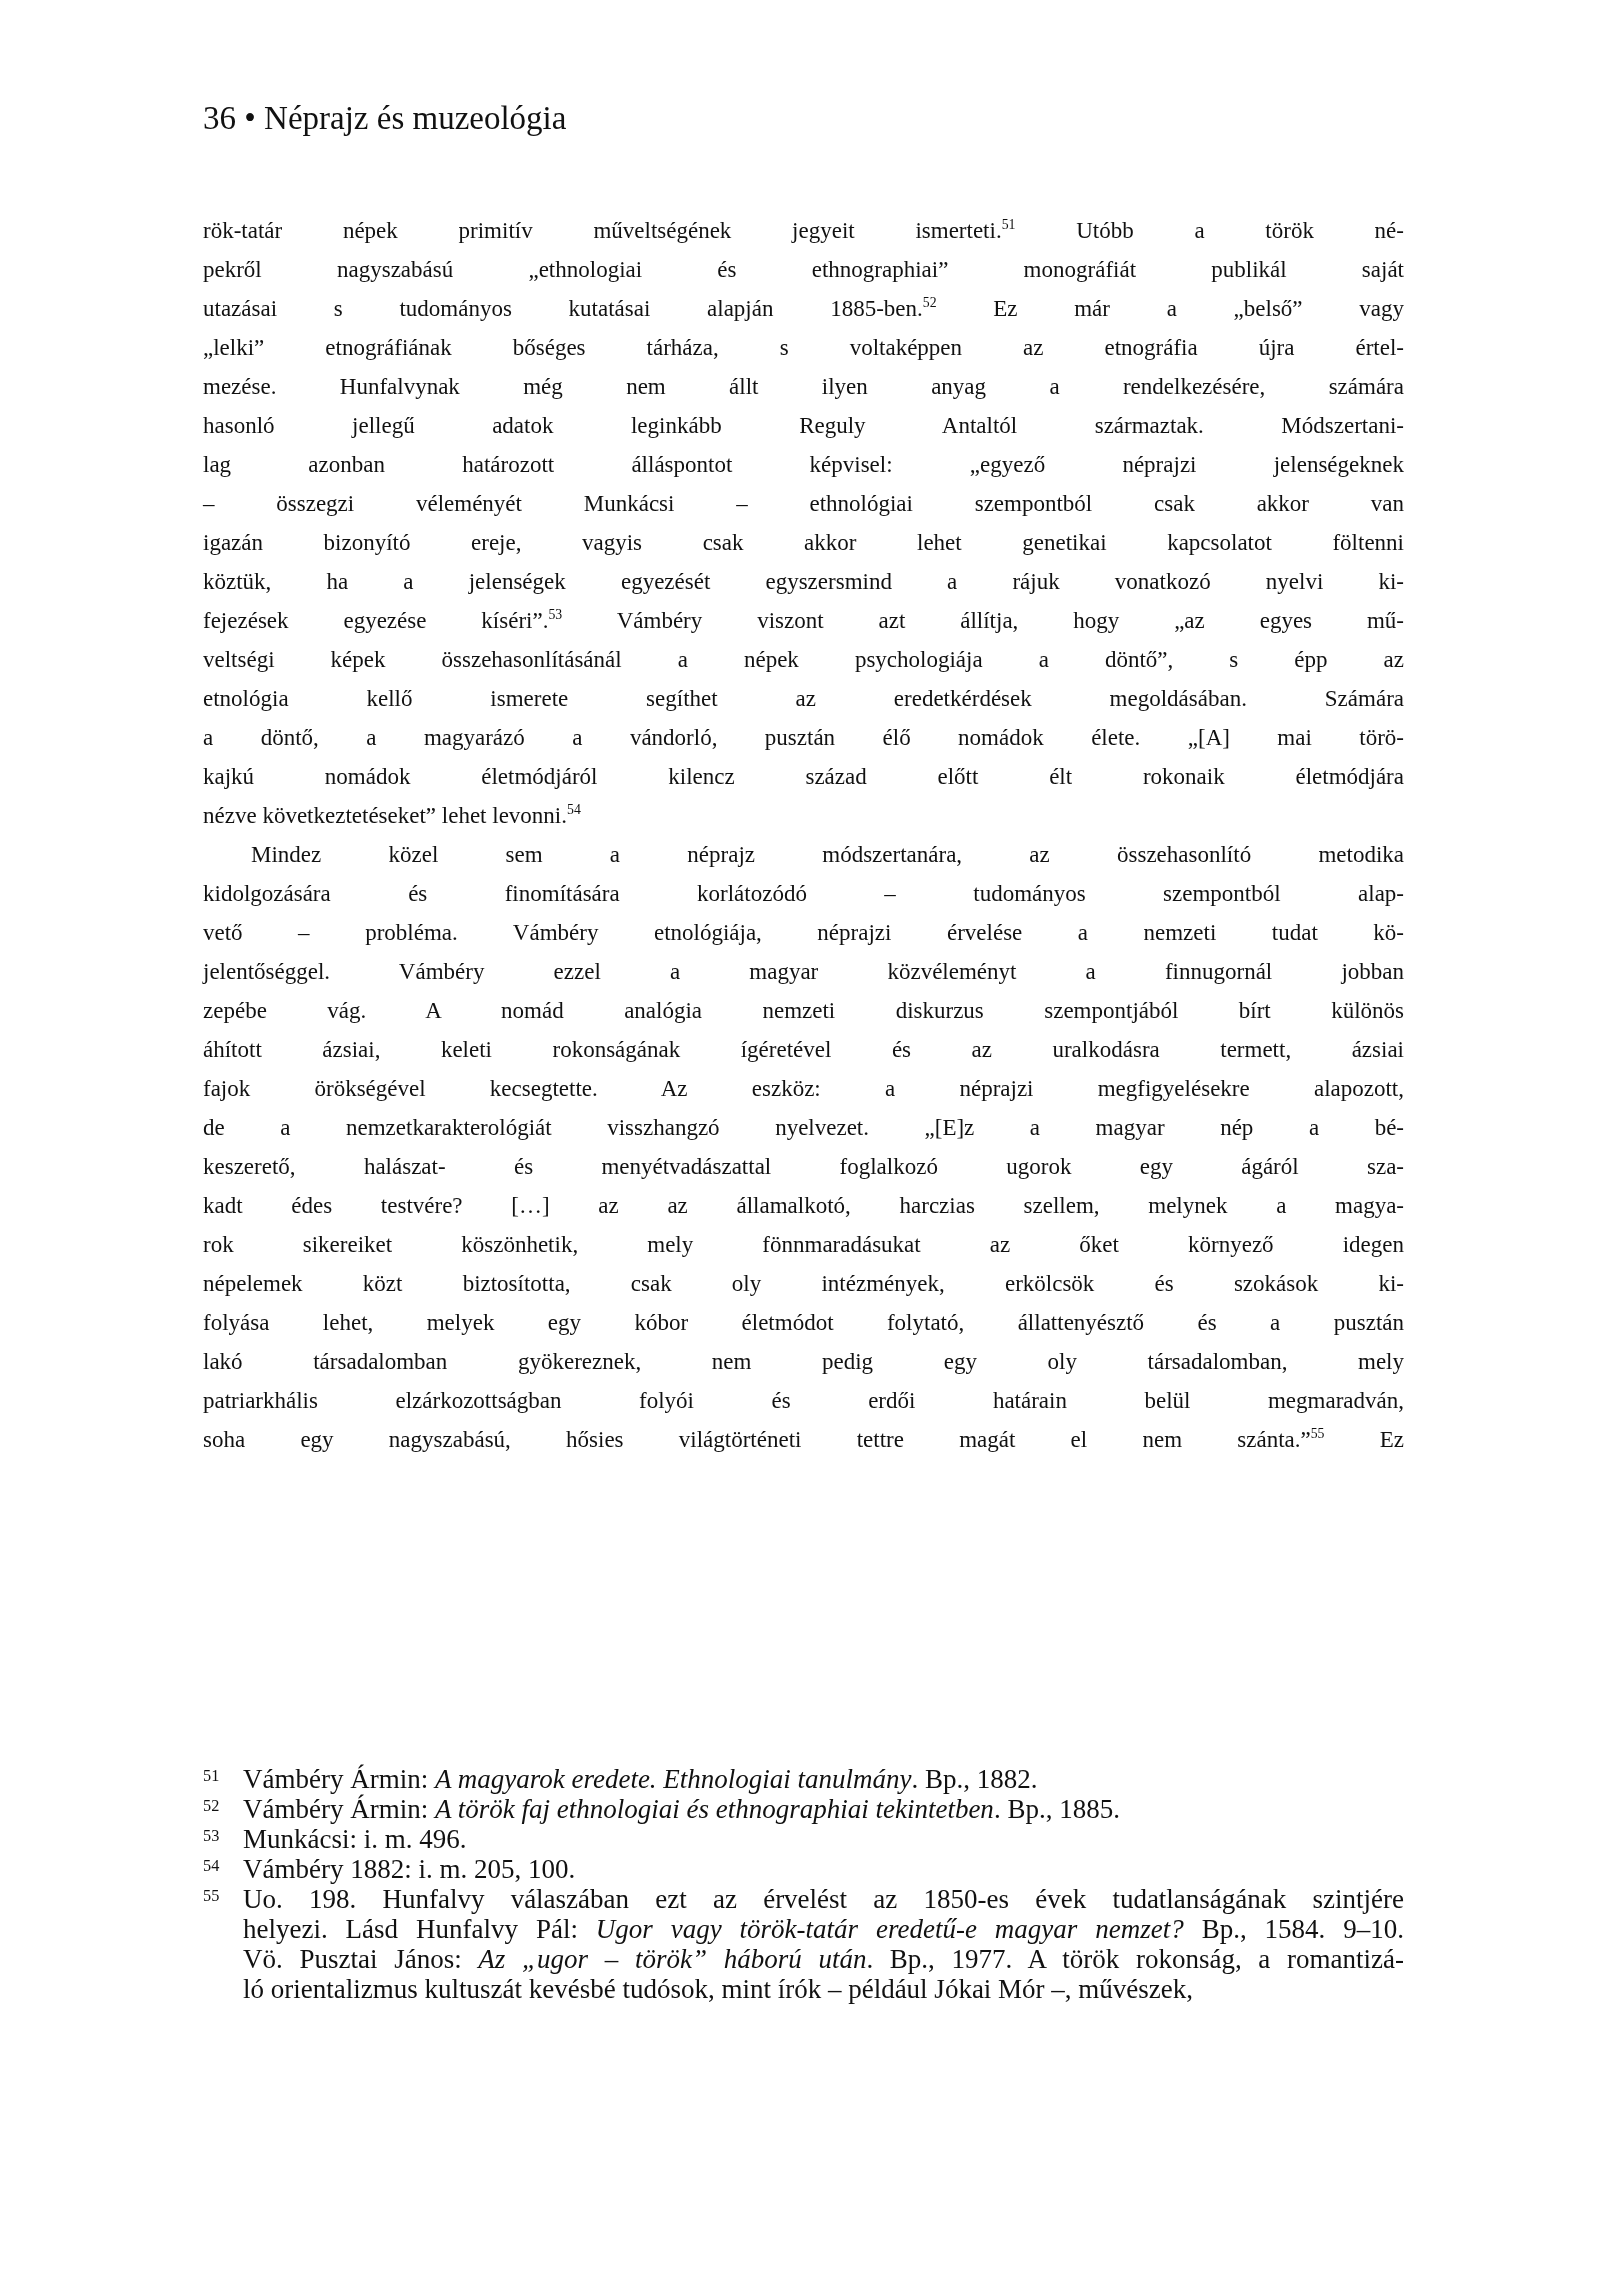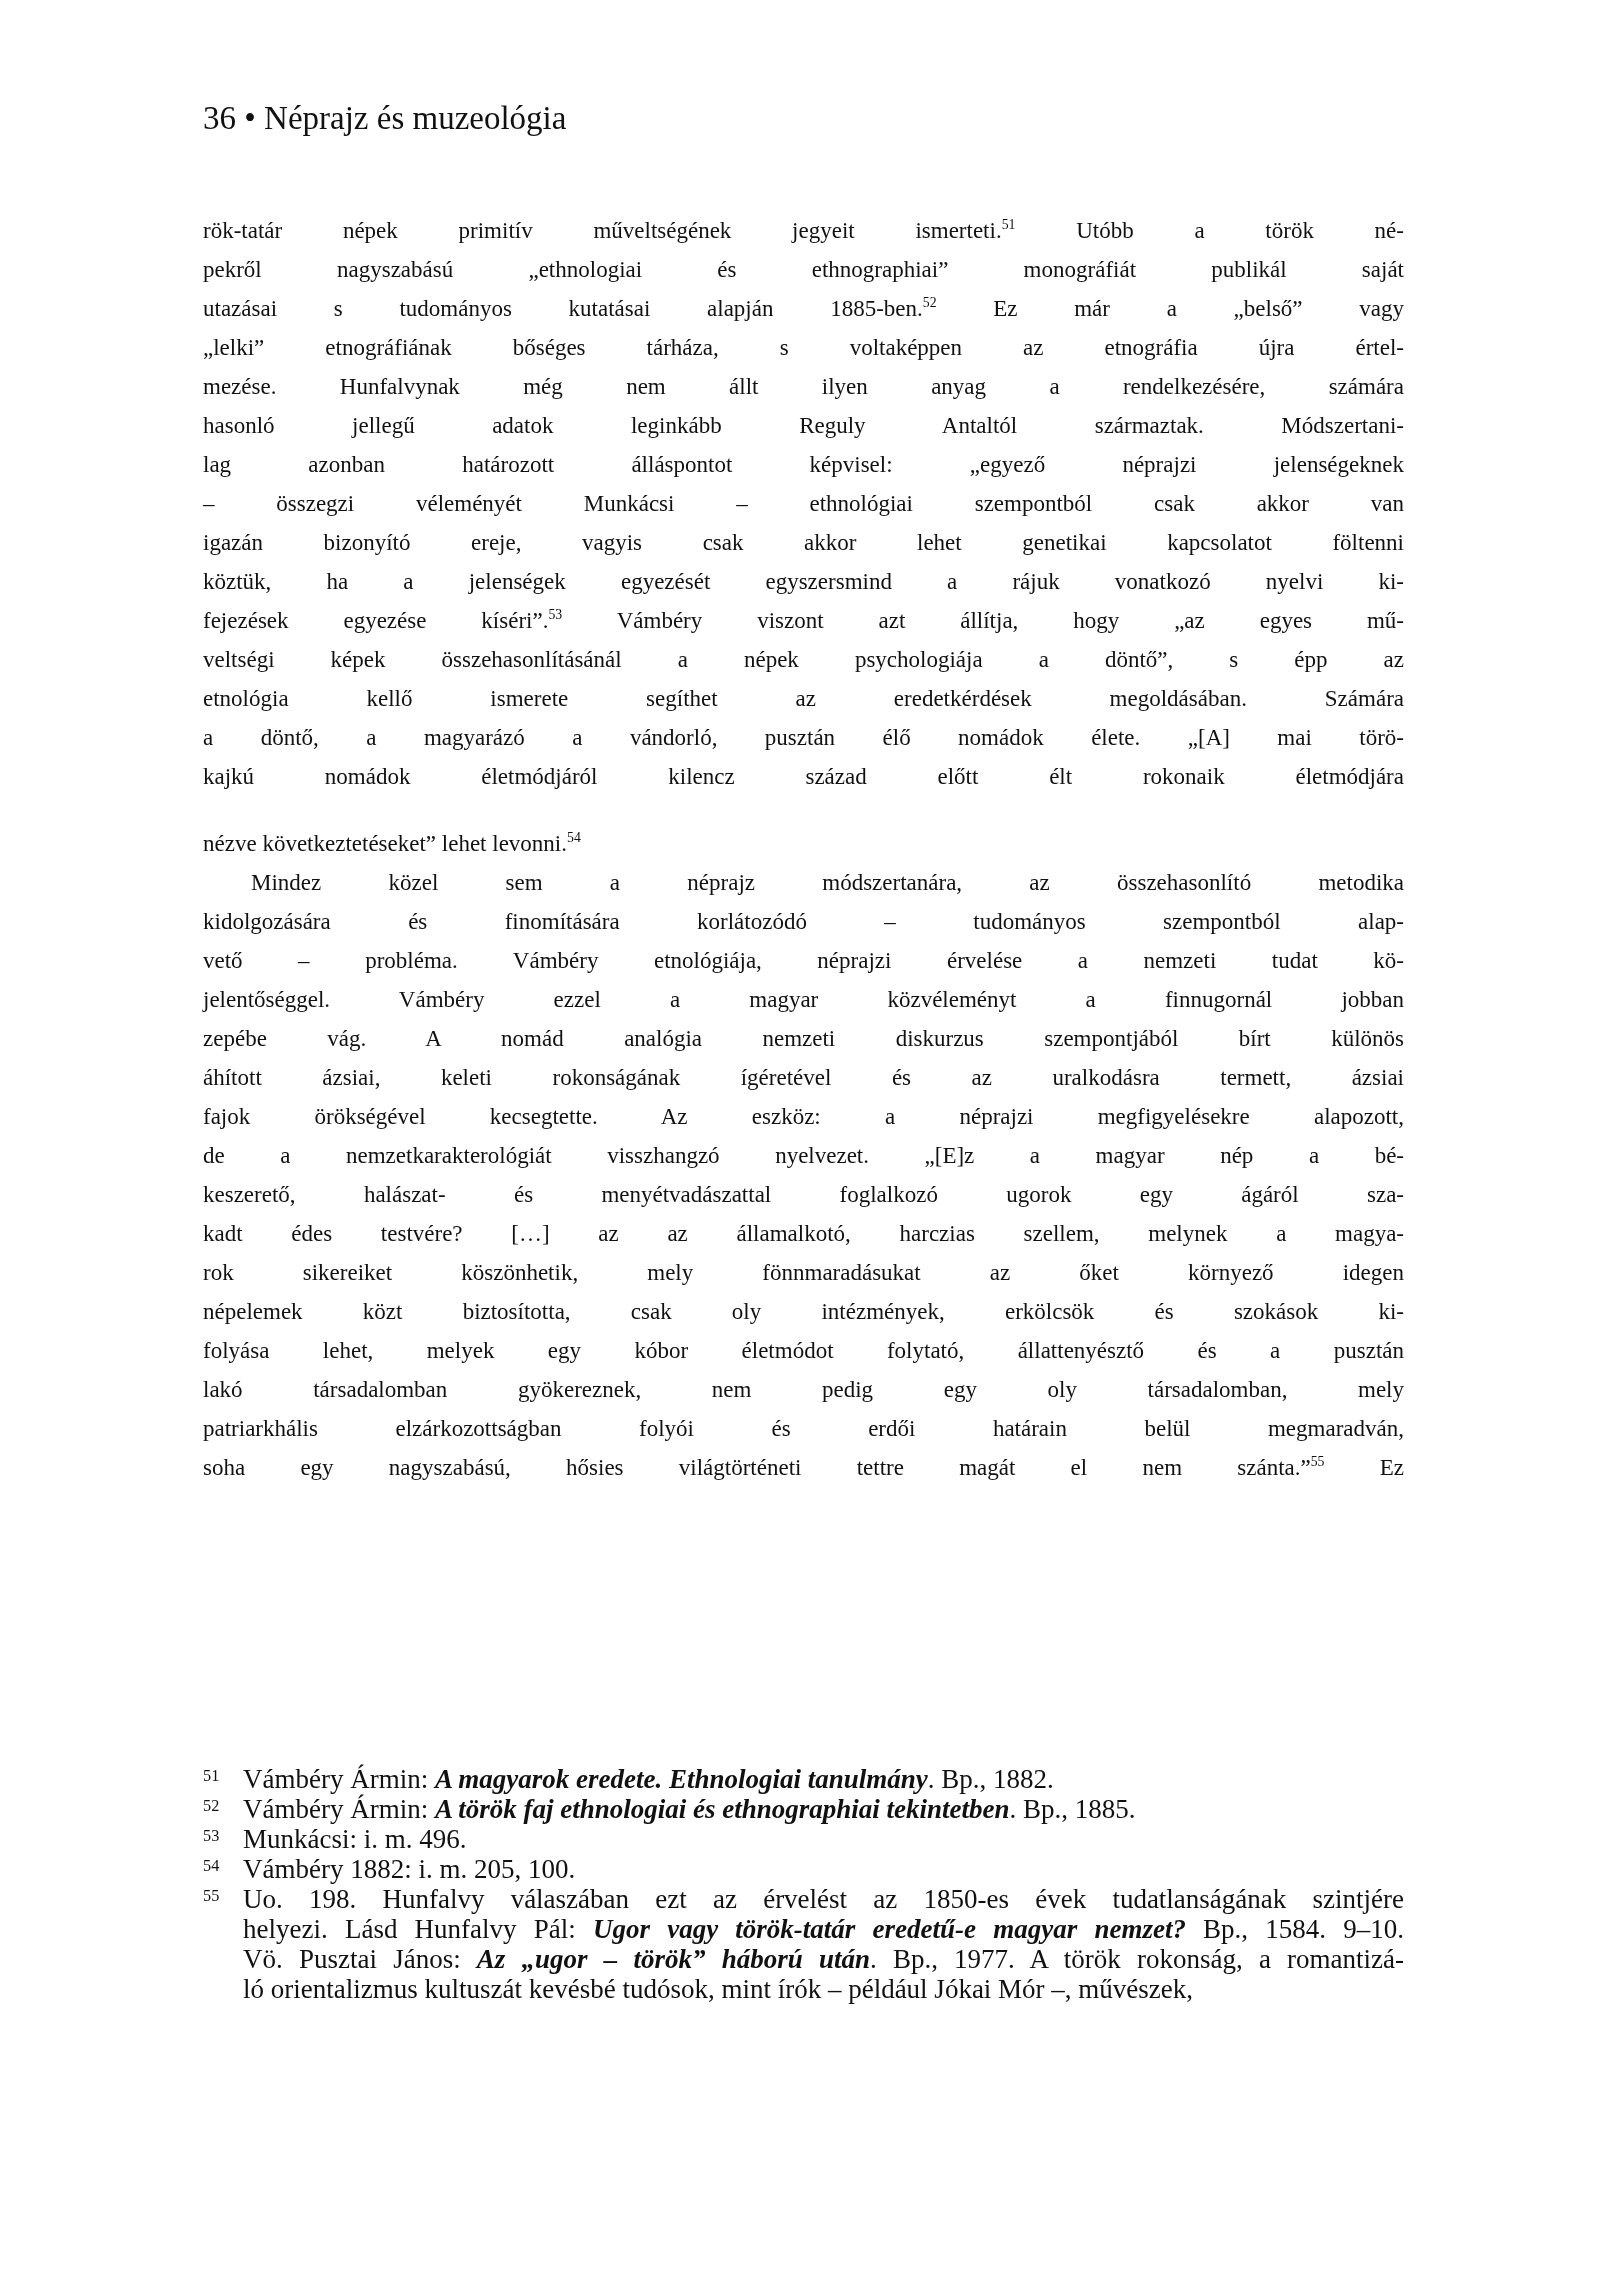--- a/index.html
+++ b/index.html
@@ -2,29 +2,29 @@
 <html style="font-size:13.8px"><head>
 <meta charset="utf-8">
 <style>
   html, body { margin: 0; padding: 0; background: #ffffff; }
   body { width: 1605px; height: 2295px; position: relative; overflow: hidden;
          font-family: "Liberation Serif", "DejaVu Serif", serif; color: #111111; }
   .running-head { position: absolute; left: 203px; top: 99px; font-size: 33px; line-height: 38px; }
   .body-text { position: absolute; left: 203px; top: 211px; width: 1201px; }
   .line { font-size: 23px; line-height: 39px; height: 39px; white-space: nowrap;
           text-align: justify; text-align-last: justify; overflow: visible; }
-  .line.last { text-align-last: left; margin-top: 28px; }
+  .line.last { text-align-last: left; }
   .line.indent { padding-left: 48px; }
   sup { font-size: 60%; line-height: 0; vertical-align: 0.65em; }
   .footnotes { position: absolute; left: 203px; top: 1764px; width: 1201px; }
   .fn { position: relative; padding-left: 40px; font-size: 27px; line-height: 30px; }
   .fn-num { position: absolute; left: 0; top: -3.4px; font-size: 16.3px; }
   .fn-line { display: block; white-space: nowrap; text-align: justify; text-align-last: justify; }
   .fn-line.last { text-align-last: left; }
-  i { font-style: italic; font-weight: bold; }
+  i { font-style: italic; }
 </style>
 </head>
 <body>
 
 <div class="running-head">
   <span>36</span>
   <span>•</span>
   <span>Néprajz és muzeológia</span>
 </div>
 

